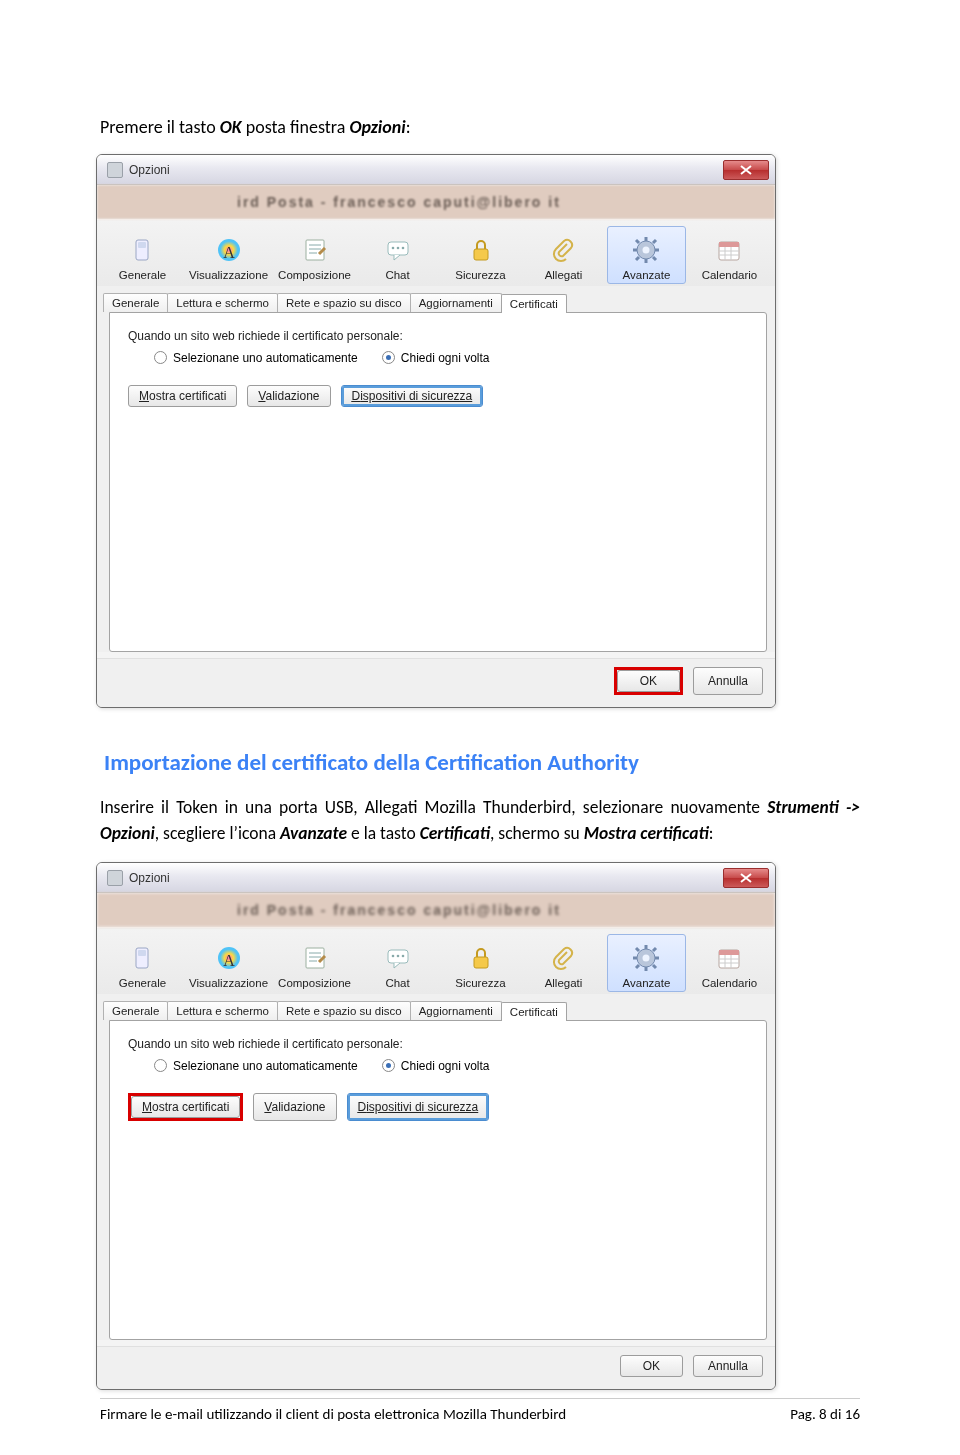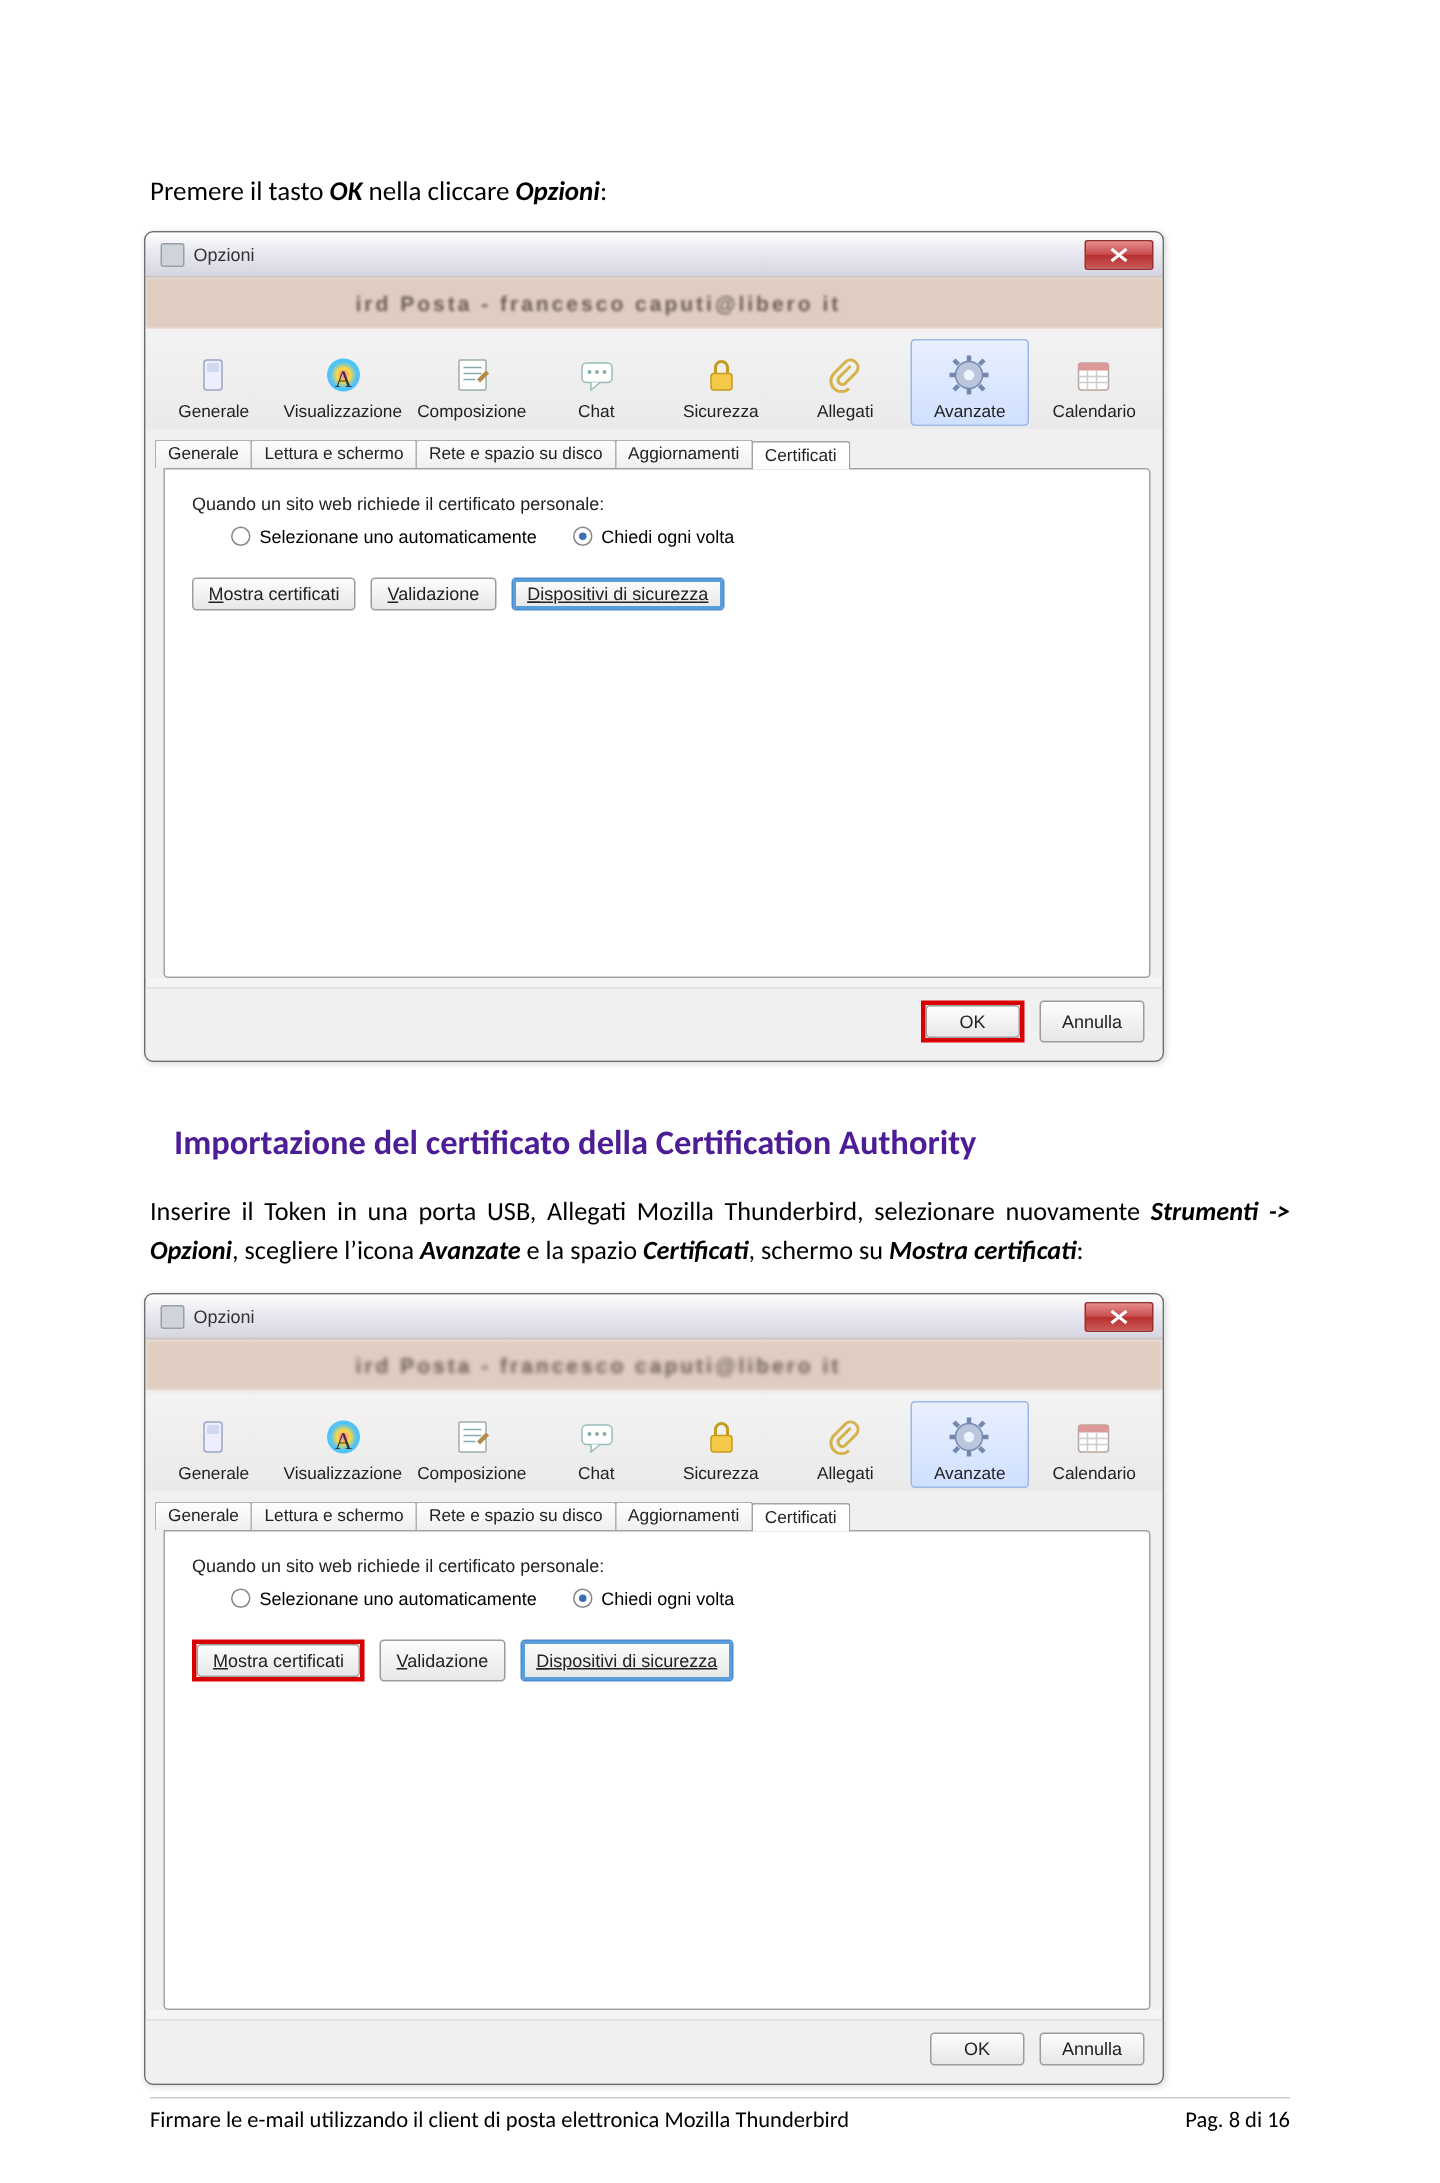--- a/index.html
+++ b/index.html
@@ -16,22 +16,22 @@
     min-height: 1455px;
     position: relative;
   }
   .intro-line {
     font-size: 18px;
     margin-bottom: 16px;
   }
   .heading2 {
     font-size: 23px;
     font-weight: bold;
-    color: #4c1d95;
-    margin: 40px 0 14px 16px;
+    color: #3b82f6;
+    margin: 40px 0 14px 4px;
   }
   .body-text {
     font-size: 17.5px;
     line-height: 1.5;
     text-align: justify;
     margin-bottom: 16px;
   }
 
   
   .window {
@@ -220,21 +220,21 @@
     background: #e0ccc0;
     z-index:-1;
   }
 </style>
 </head>
 <body>
 
 <div class="page">
 
   <p class="intro-line">
-    <span>Premere il tasto </span><strong><em>OK</em></strong><span> nella cliccare </span><strong><em>Opzioni</em></strong><span>:</span>
+    <span>Premere il tasto </span><strong><em>OK</em></strong><span> posta finestra </span><strong><em>Opzioni</em></strong><span>:</span>
   </p>
 
   <div class="window" style="position:relative;">
     <div class="titlebar">
       <div class="title-left">
         <span class="app-icon"></span>
         <span class="title">Opzioni</span>
       </div>
       <div class="win-btns">
         <div class="win-close">
@@ -392,21 +392,21 @@
       <div class="highlight-red">
         <div class="win-button" style="padding:3px 22px;">OK</div>
       </div>
       <div class="win-button" style="padding:3px 14px;">Annulla</div>
     </div>
   </div>
 
   <h2 class="heading2">Importazione del certificato della Certification Authority</h2>
 
   <p class="body-text">
-    <span>Inserire il Token in una porta USB, Allegati Mozilla Thunderbird, selezionare nuovamente </span><strong><em>Strumenti -&gt; Opzioni</em></strong><span>, scegliere l’icona </span><strong><em>Avanzate</em></strong><span> e la spazio </span><strong><em>Certificati</em></strong><span>, schermo su </span><strong><em>Mostra certificati</em></strong><span>:</span>
+    <span>Inserire il Token in una porta USB, Allegati Mozilla Thunderbird, selezionare nuovamente </span><strong><em>Strumenti -&gt; Opzioni</em></strong><span>, scegliere l’icona </span><strong><em>Avanzate</em></strong><span> e la tasto </span><strong><em>Certificati</em></strong><span>, schermo su </span><strong><em>Mostra certificati</em></strong><span>:</span>
   </p>
 
   <div class="window" style="position:relative;">
     <div class="titlebar">
       <div class="title-left">
         <span class="app-icon"></span>
         <span class="title">Opzioni</span>
       </div>
       <div class="win-btns">
         <div class="win-close">

